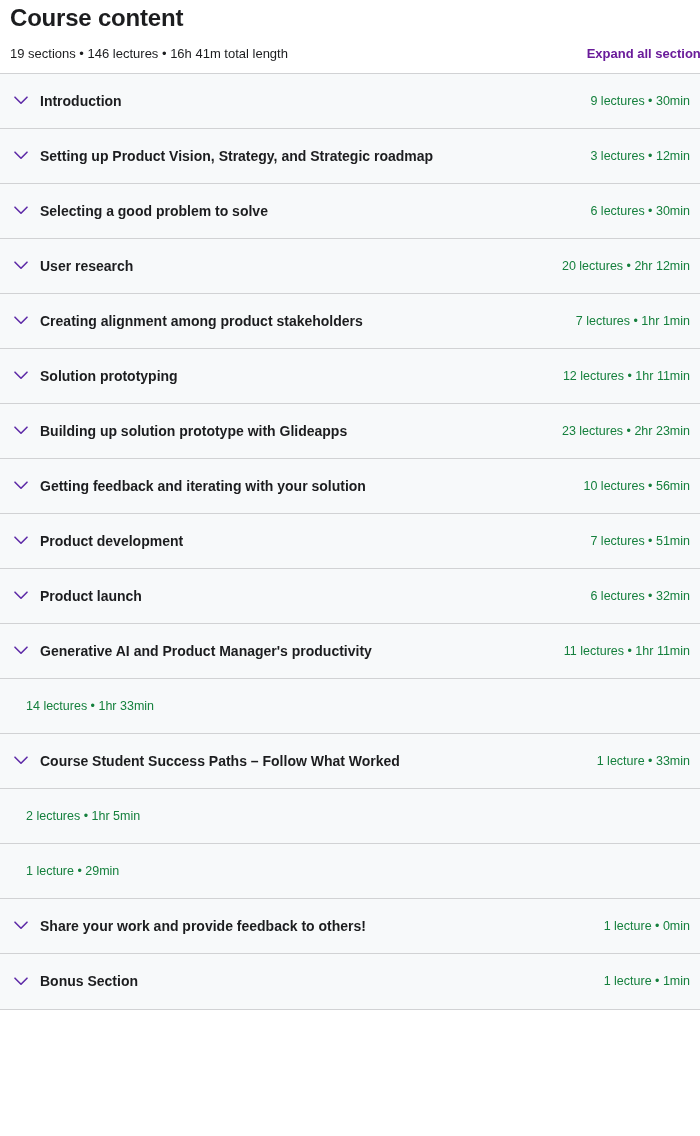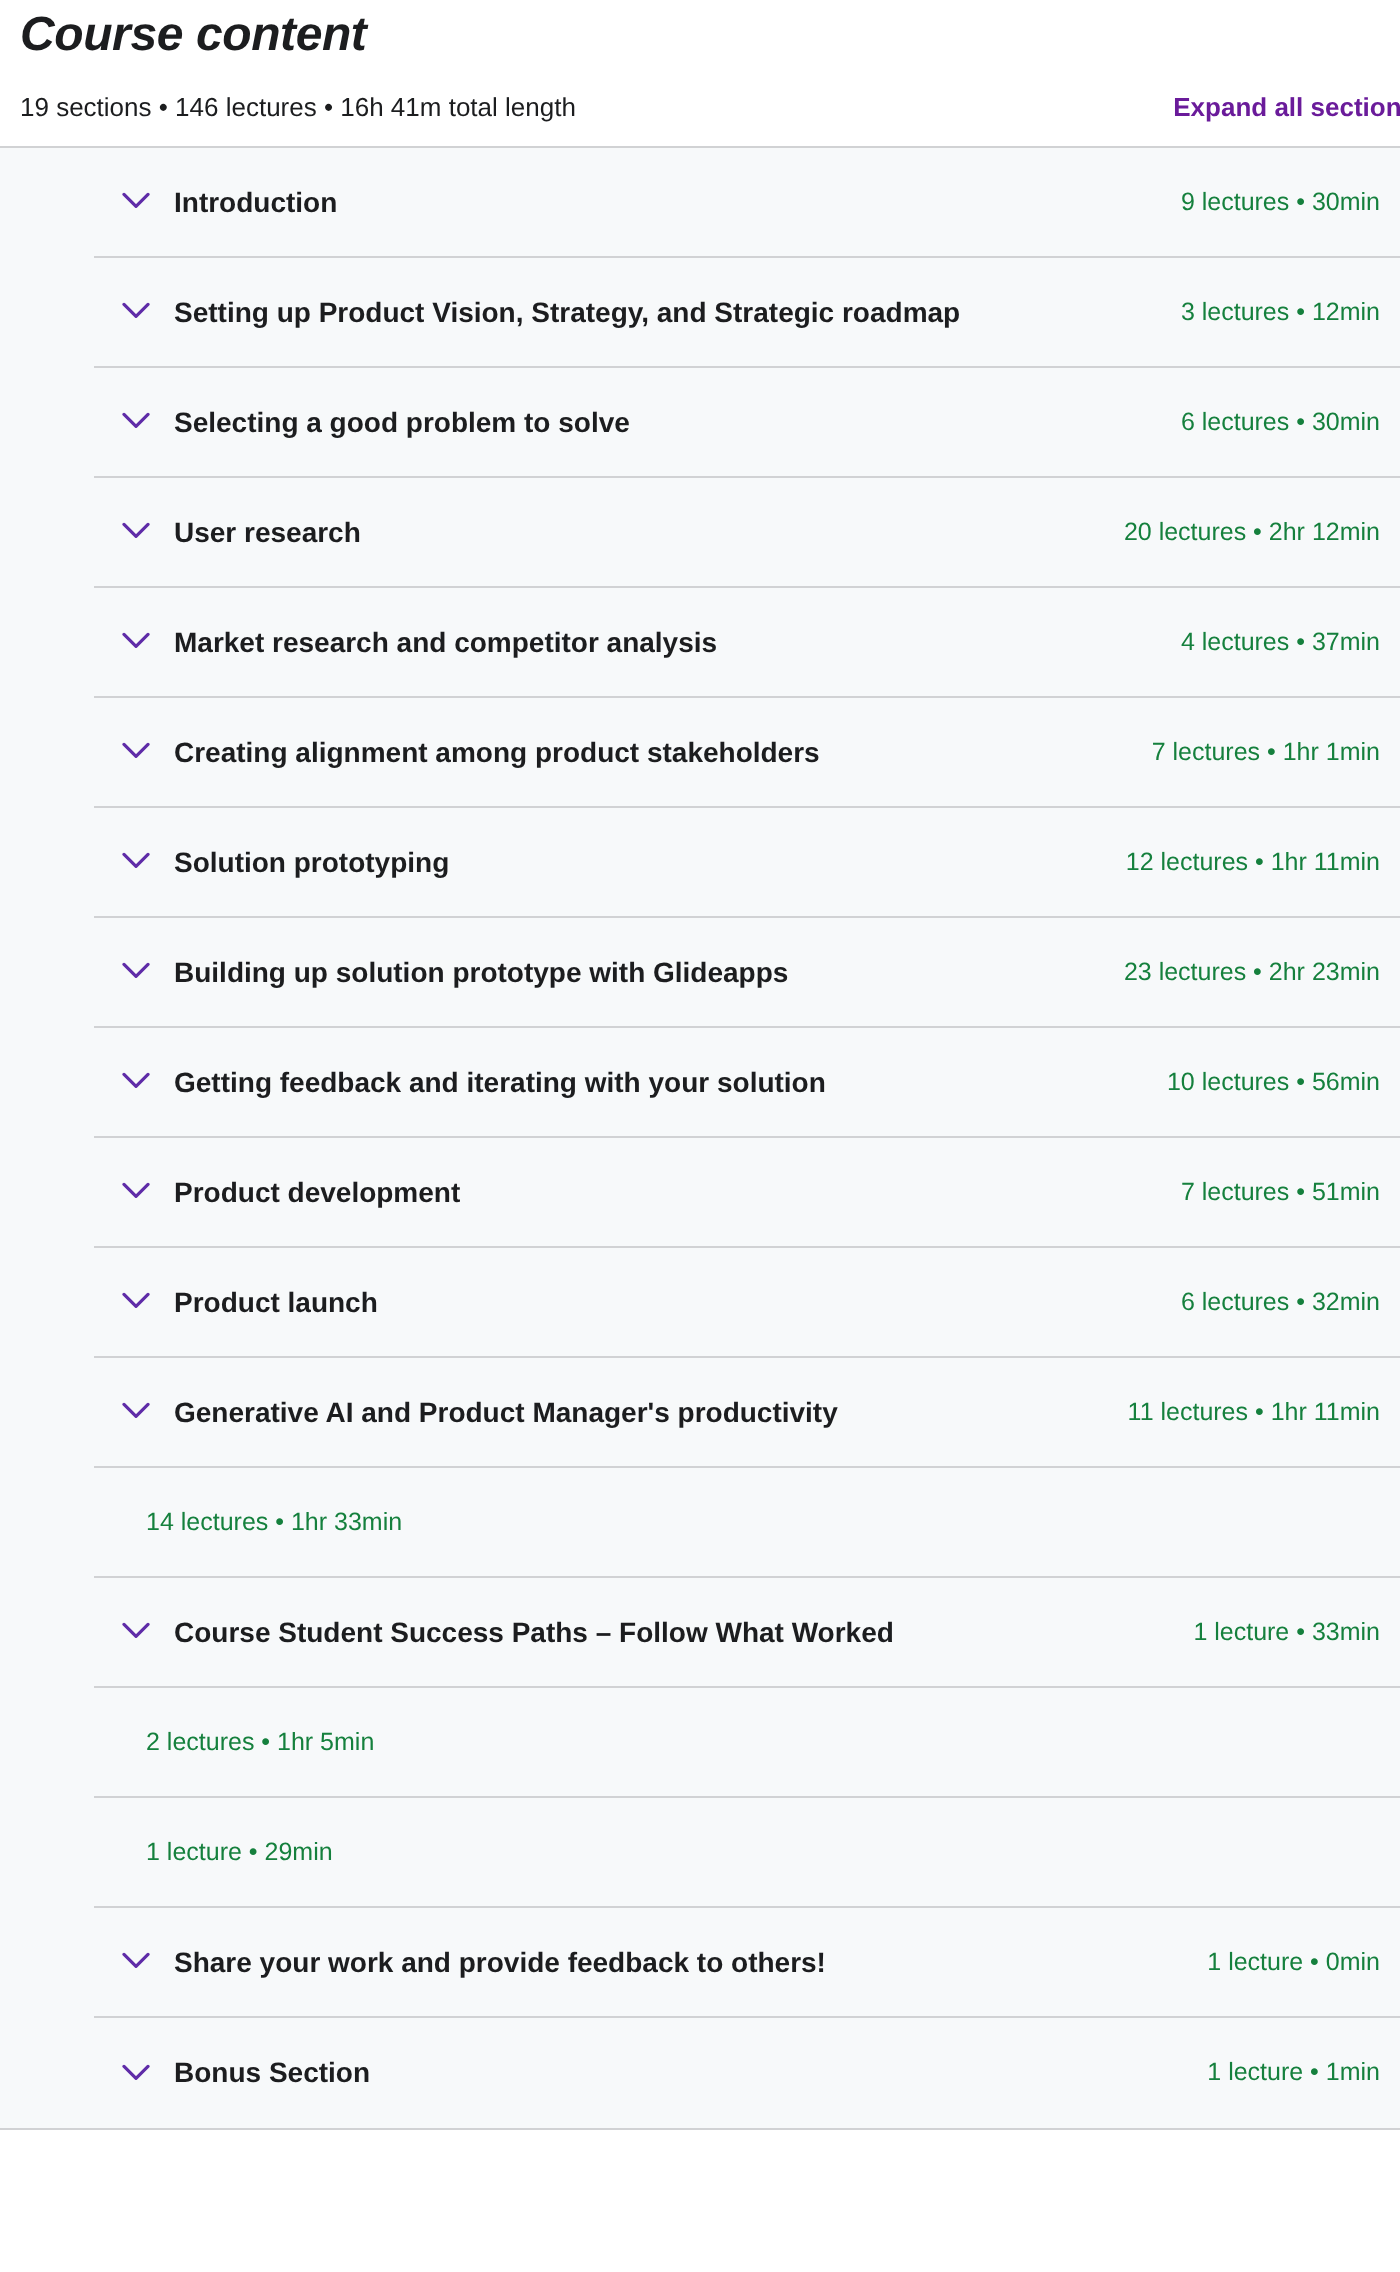--- a/index.html
+++ b/index.html
@@ -20,21 +20,20 @@
     padding: 0;
   }
   .page-title {
     font-size: 24px;
     font-weight: 700;
     line-height: 1.2;
     color: #1c1d1f;
     margin: 0;
     padding: 4px 0 0 10px;
     letter-spacing: -0.2px;
-    font-style: italic;
   }
   .meta-row {
     display: flex;
     align-items: baseline;
     justify-content: space-between;
     padding: 12px 0 10px 10px;
   }
   .meta-text {
     font-size: 13px;
     color: #1c1d1f;
@@ -50,21 +49,20 @@
     margin-right: -8px;
   }
   .sections {
     border-top: 1px solid #d1d2d4;
     border-bottom: 1px solid #d1d2d4;
     border-left: 1px solid #d1d2d4;
     border-right: 1px solid #d1d2d4;
     border-left: none;
     border-right: none;
     background: #f7f9fa;
-    padding-left: 47px;
   }
   .section-row {
     display: flex;
     align-items: center;
     justify-content: space-between;
     background: #f7f9fa;
     border-bottom: 1px solid #d1d2d4;
     padding: 0 10px 0 12px;
     height: 55px;
     box-sizing: border-box;
@@ -162,31 +160,20 @@
       <span class="chevron">
         <svg width="14" height="9" viewBox="0 0 14 9" fill="none" xmlns="http://www.w3.org/2000/svg" aria-hidden="true">
           <path d="M1 1.2L7 7.2L13 1.2" stroke="#5f2ca8" stroke-width="1.6" stroke-linecap="round" stroke-linejoin="round"></path>
         </svg>
       </span>
       <span class="section-title">User research</span>
     </div>
     <span class="section-meta">20 lectures • 2hr 12min</span>
   </div>
 
-  <div class="section-row">
-    <div class="section-left">
-      <span class="chevron">
-        <svg width="14" height="9" viewBox="0 0 14 9" fill="none" xmlns="http://www.w3.org/2000/svg" aria-hidden="true">
-          <path d="M1 1.2L7 7.2L13 1.2" stroke="#5f2ca8" stroke-width="1.6" stroke-linecap="round" stroke-linejoin="round"></path>
-        </svg>
-      </span>
-      <span class="section-title">Market research and competitor analysis</span>
-    </div>
-    <span class="section-meta">4 lectures • 37min</span>
-  </div>
 
   <div class="section-row">
     <div class="section-left">
       <span class="chevron">
         <svg width="14" height="9" viewBox="0 0 14 9" fill="none" xmlns="http://www.w3.org/2000/svg" aria-hidden="true">
           <path d="M1 1.2L7 7.2L13 1.2" stroke="#5f2ca8" stroke-width="1.6" stroke-linecap="round" stroke-linejoin="round"></path>
         </svg>
       </span>
       <span class="section-title">Creating alignment among product stakeholders</span>
     </div>

